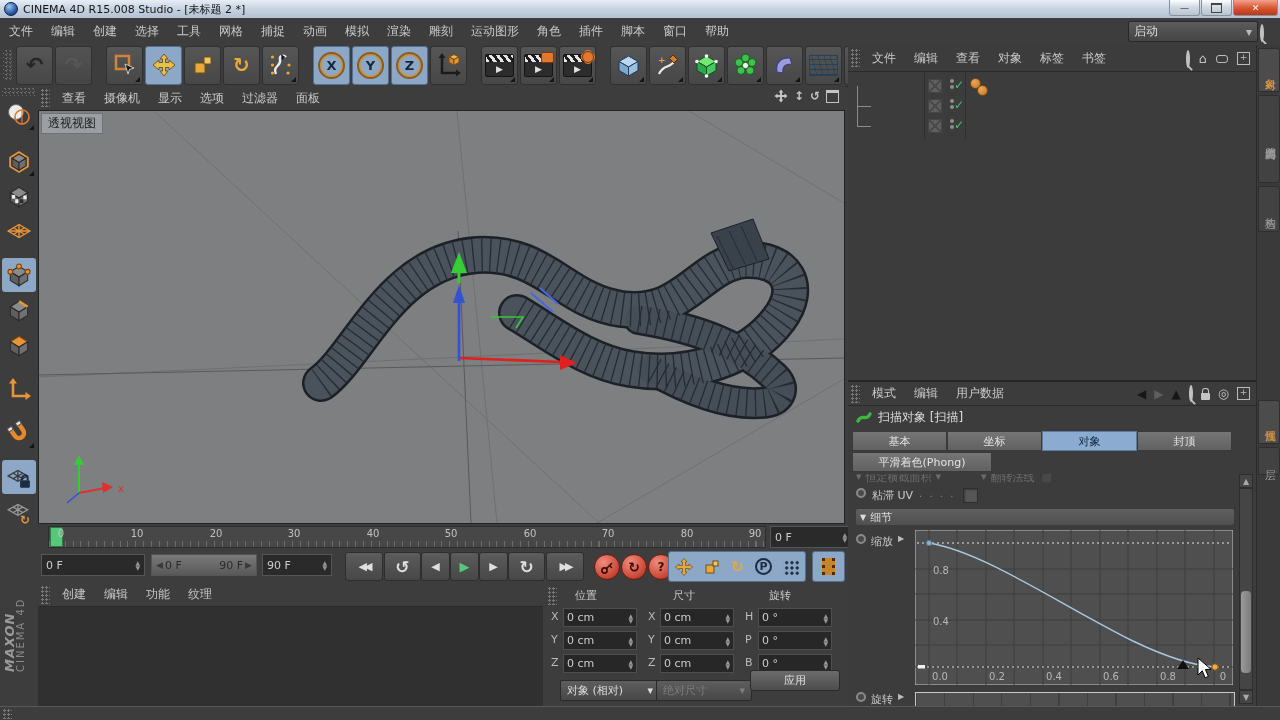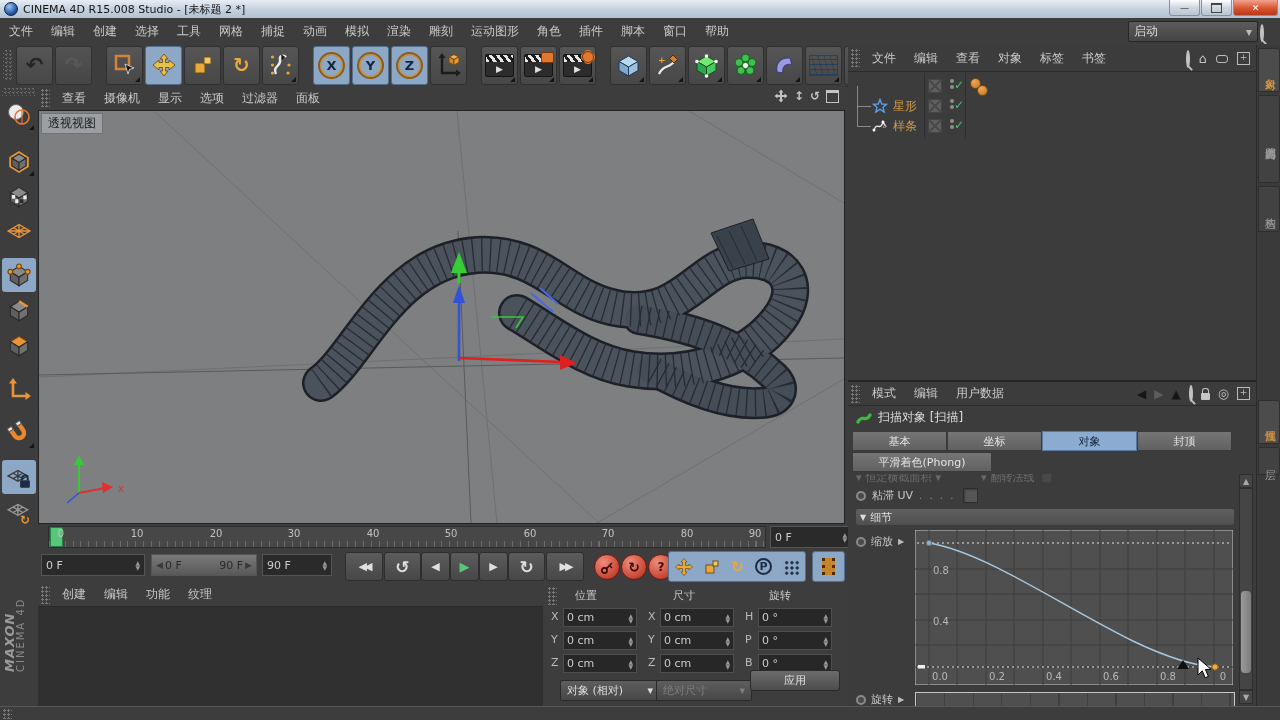--- a/index.html
+++ b/index.html
@@ -1,20 +1,20 @@
 <!DOCTYPE html>
 <html><head>
 <meta charset="utf-8">
 <style>
   html,body{margin:0;padding:0;}
   body{width:1280px;height:720px;position:relative;overflow:hidden;
        background:#3d3d3d;font-family:"DejaVu Sans","Liberation Sans",sans-serif;
        font-size:12px;color:#c8c8c8;-webkit-font-smoothing:antialiased;}
   .ab{position:absolute;}
-  .row{display:flex;align-items:center;}
+  .row{display:flex;}
   .mi{padding:0 9px;white-space:nowrap;color:#c9c9c9;font-size:12px;}
   .grip{width:9px;height:18px;background-image:radial-gradient(circle at 1.5px 1.5px,#787878 1px,transparent 1.4px);background-size:4px 4px;margin:0 3px;}
   .grip.diag{background-image:repeating-linear-gradient(45deg,#6a6a6a 0 1px,transparent 1px 4px);}
   
   #titlebar{left:0;top:0;width:1280px;height:18px;background:linear-gradient(#e7edf5,#c3d0df 55%,#b3c3d4);border-bottom:1px solid #7e8a98;display:flex;align-items:center;color:#141414;}
   #titlebar .appicon{width:12px;height:12px;border-radius:50%;margin:0 5px 0 4px;background:radial-gradient(circle at 35% 30%,#9cc6f0,#2a5ba8 60%,#13305e);border:1px solid #0e2246;}
   #titlebar .ttl{font-size:11px;}
   .winbtn{width:29px;height:15px;border:1px solid #87919e;border-top:none;border-radius:0 0 3px 3px;background:linear-gradient(#fdfdfd,#cfd8e2 50%,#b9c5d2);display:flex;align-items:center;justify-content:center;font-size:9px;color:#333;margin-left:1px;}
   .winbtn.close{width:43px;background:linear-gradient(#f0a28e,#d9542e 55%,#b5381c);color:#fff;}
   .maxglyph{width:9px;height:7px;border:1px solid #444;border-top:2px solid #444;background:transparent;}
@@ -695,42 +695,27 @@
 
   <span class="vissq ab" style="left:80px;top:34px;"></span>
   <span class="visdots ab" style="left:98px;top:34px;">
       <i></i>
       <i></i>
     </span>
   <span class="chk ab" style="left:106px;top:33px;">✓</span>
   <span class="tagdot" style="left:122px;top:33px;"></span>
   <span class="tagdot" style="left:129px;top:40px;"></span>
 
-  <div class="orow" style="left:24px;top:51px;width:380px;">
-    <svg width="16" height="16">
-        <path d="M8,1.5 L9.8,6 L14.5,6.3 L11,9.3 L12.2,14 L8,11.4 L3.8,14 L5,9.3 L1.5,6.3 L6.2,6 Z" fill="none" stroke="#5aa0e8" stroke-width="1.4"></path>
-      </svg>
-    <span class="oname">星形</span>
-  </div>
   <span class="vissq ab" style="left:80px;top:54px;"></span>
   <span class="visdots ab" style="left:98px;top:54px;">
       <i></i>
       <i></i>
     </span>
   <span class="chk ab" style="left:106px;top:53px;">✓</span>
 
-  <div class="orow" style="left:24px;top:71px;width:380px;">
-    <svg width="16" height="16">
-        <path d="M2,12 C5,3 8,14 11,4 L14,9" stroke="#e8e8e8" stroke-width="1.4" fill="none"></path>
-        <circle cx="2" cy="12" r="1.5" fill="#fff"></circle>
-        <circle cx="11" cy="4" r="1.5" fill="#fff"></circle>
-        <path d="M14,9 l-3,0.5 1.8,-2.6 z" fill="#1a1a1a" stroke="#ddd" stroke-width="0.5"></path>
-      </svg>
-    <span class="oname">样条</span>
-  </div>
   <span class="vissq ab" style="left:80px;top:74px;"></span>
   <span class="visdots ab" style="left:98px;top:74px;">
       <i></i>
       <i></i>
     </span>
   <span class="chk ab" style="left:106px;top:73px;">✓</span>
 </div>
 
 <div id="attrman" class="ab">
   <div id="ammenu">

